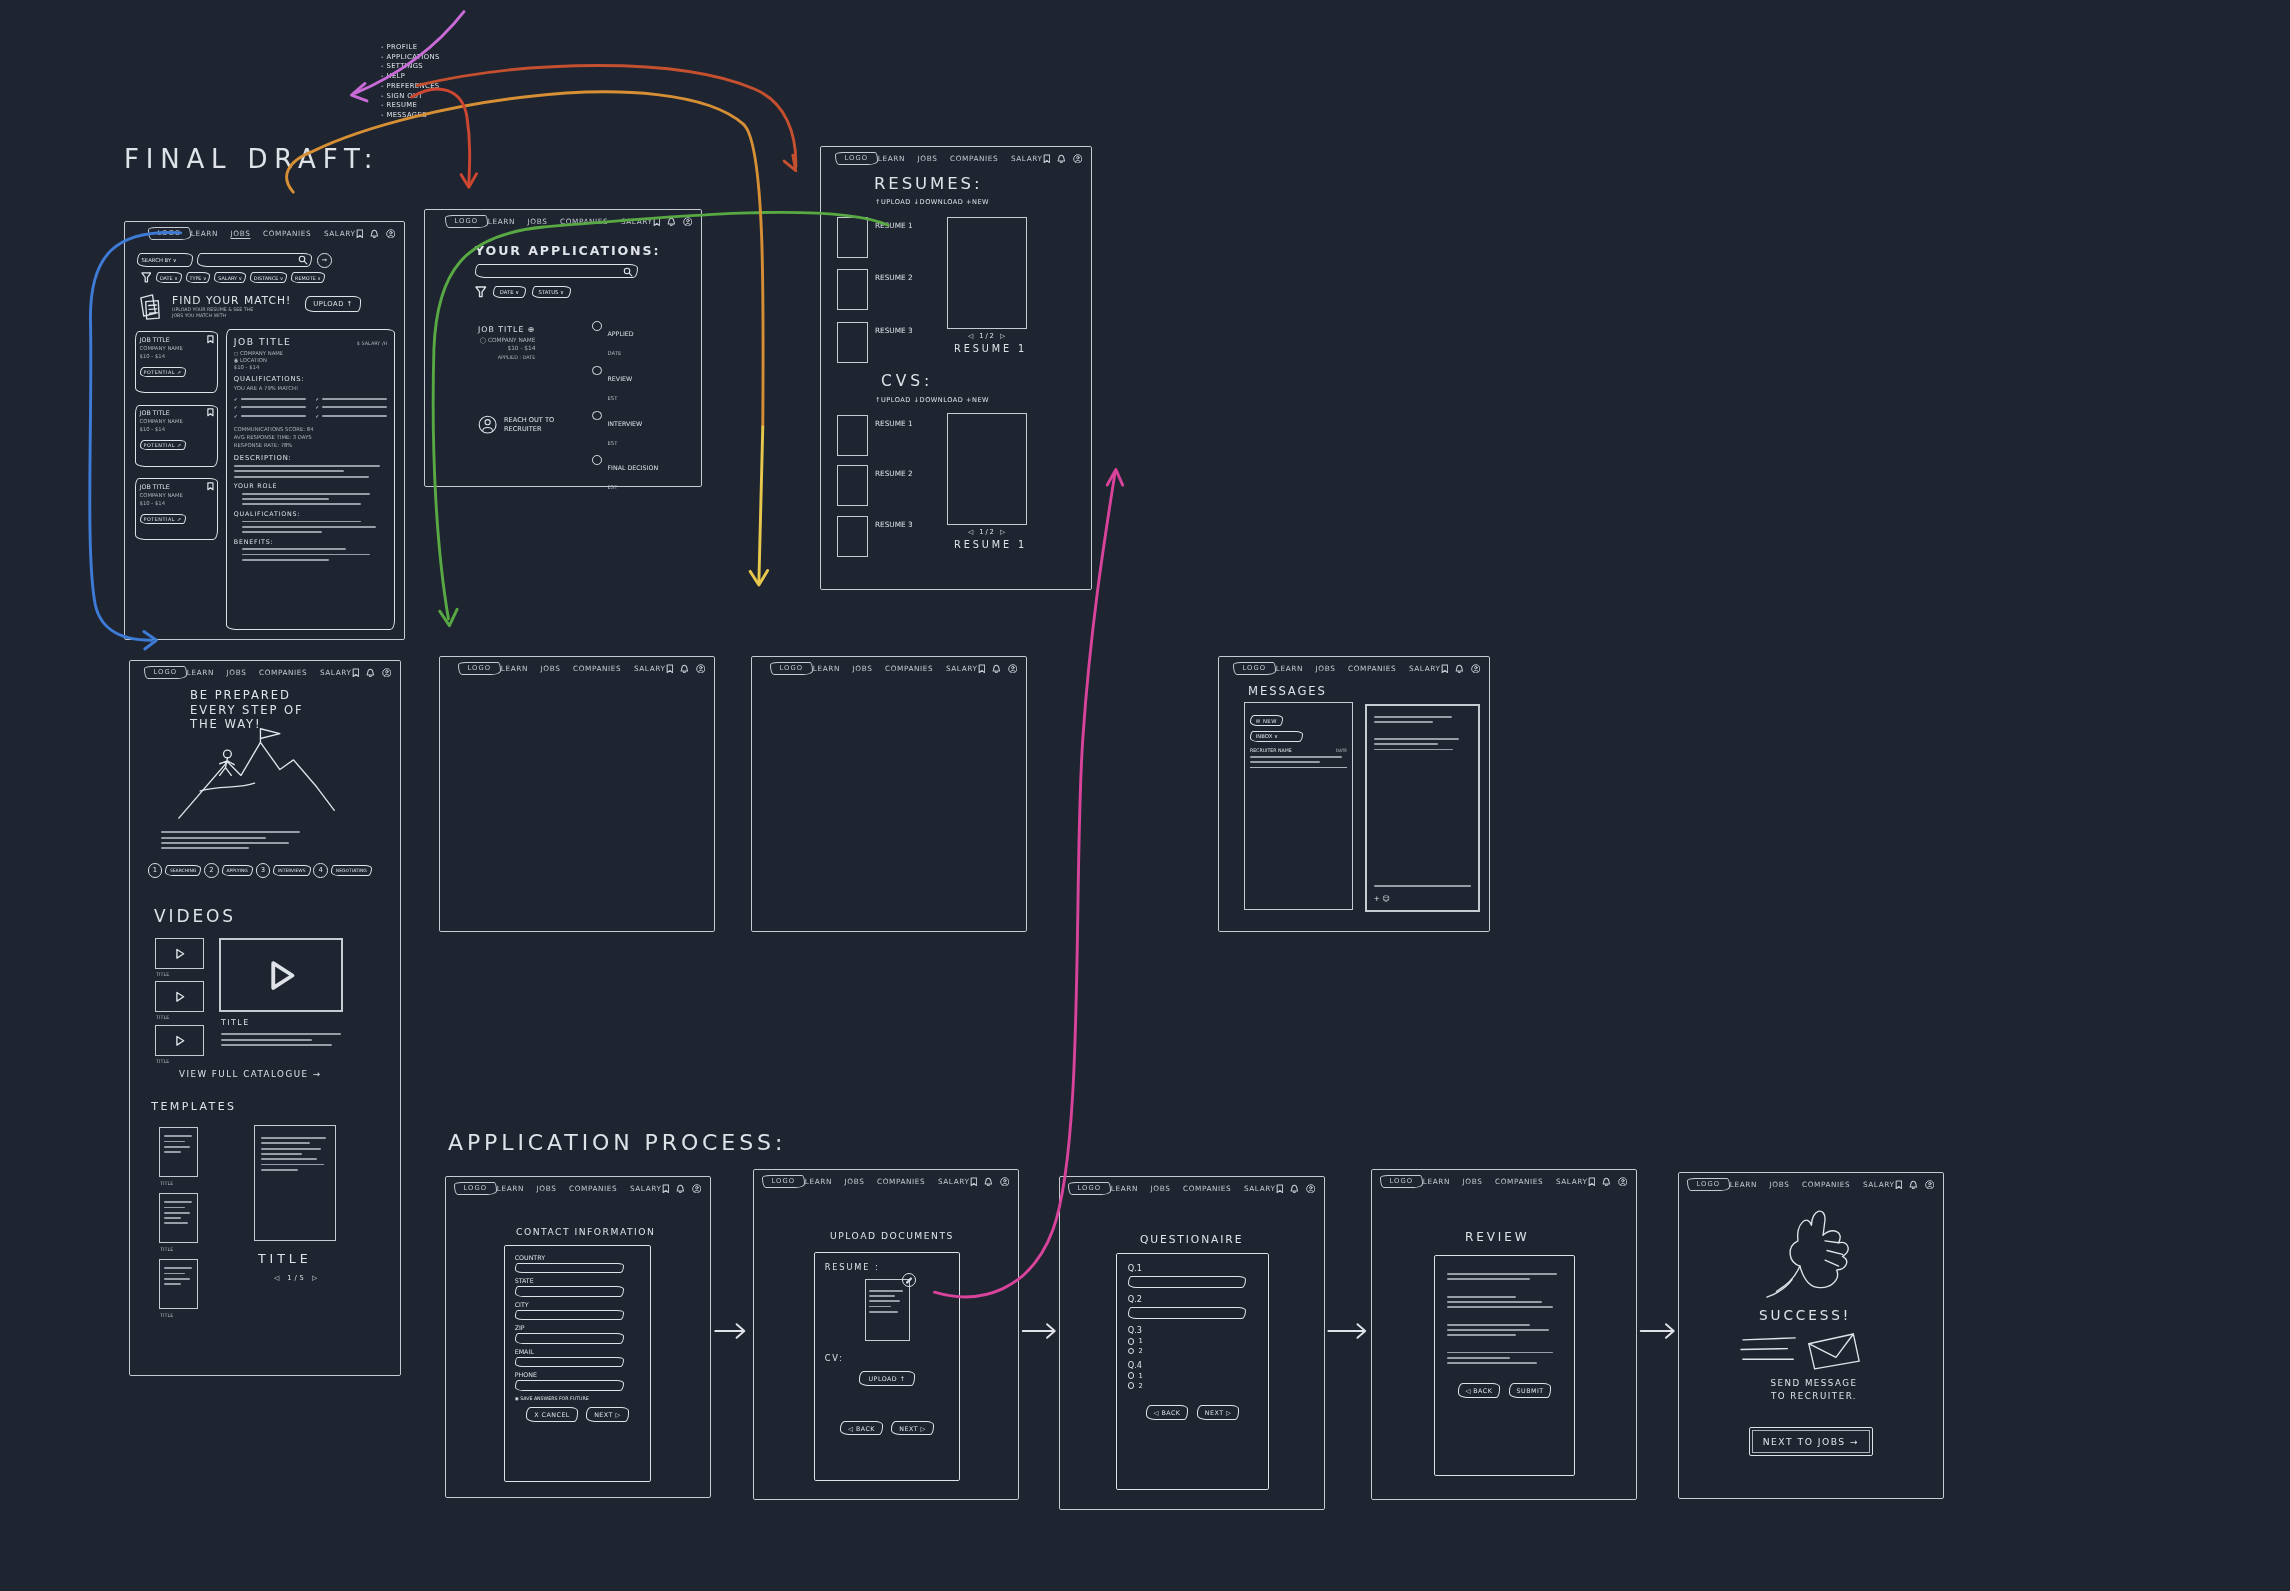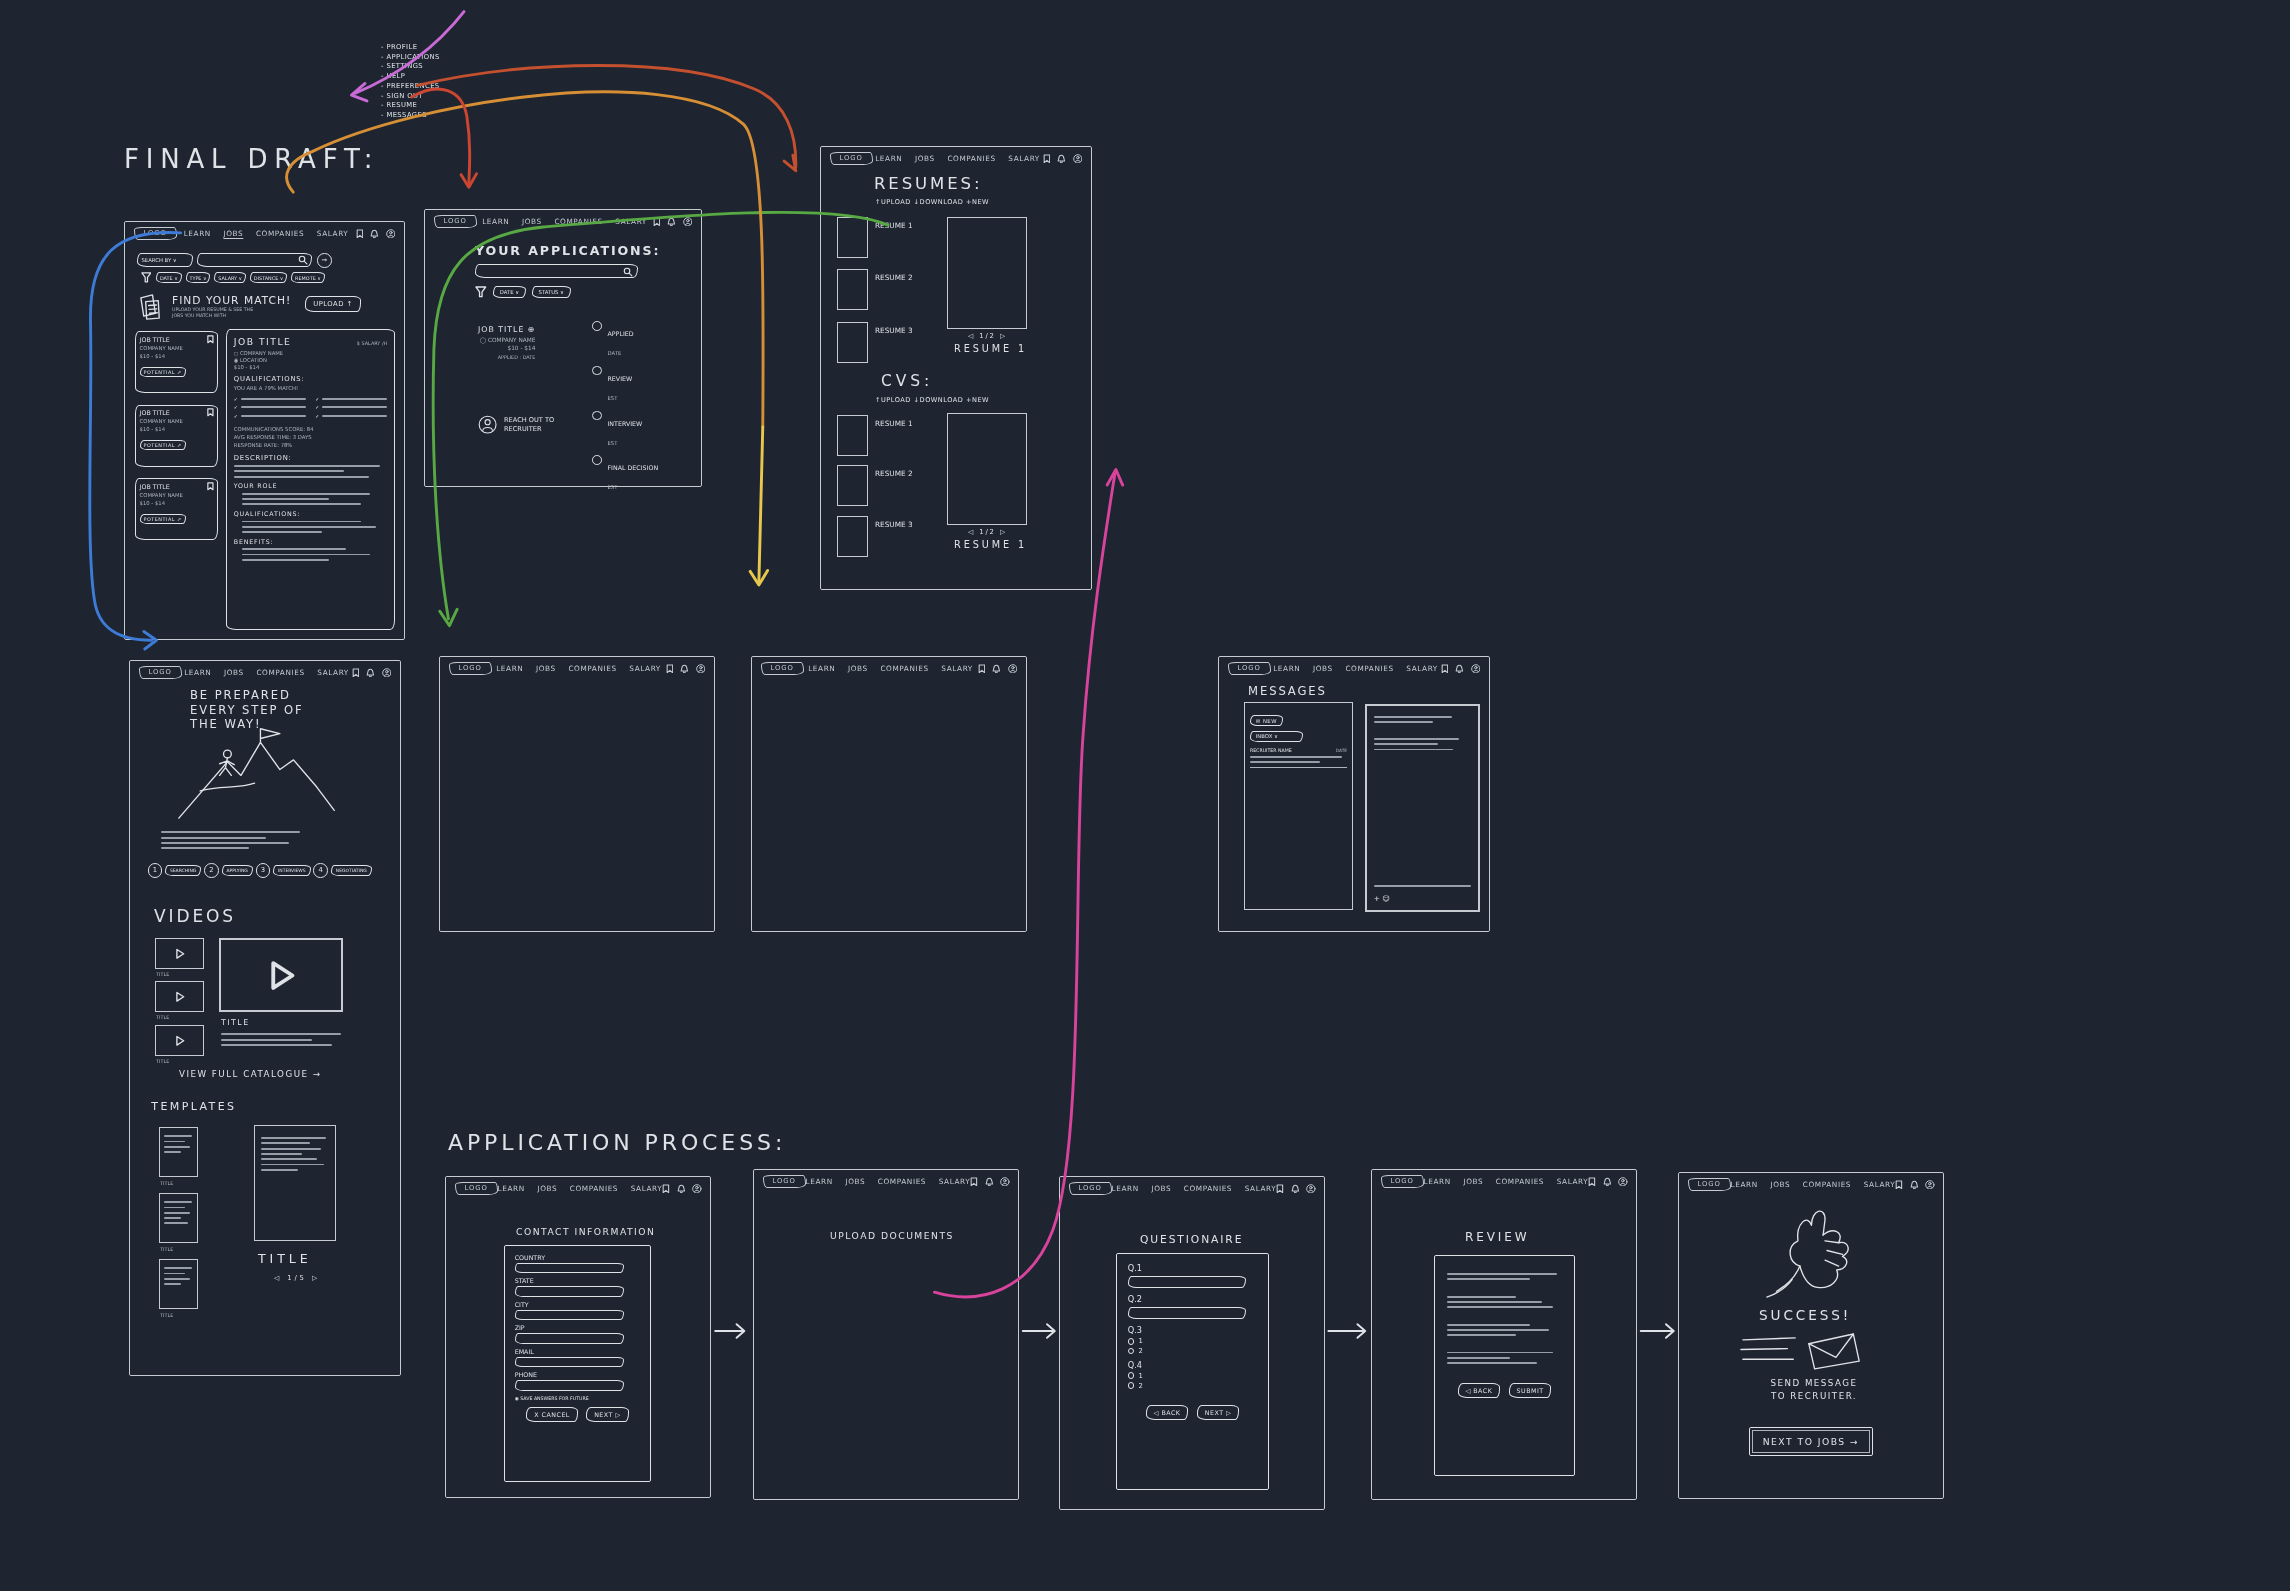--- a/index.html
+++ b/index.html
@@ -3,21 +3,21 @@
 <meta charset="utf-8">
 <style>
   :root{
     --background:#1e2530; --ink:#dfe3e8; --ink_dim:#c6cbd2; --ink_soft:#aeb4bc;
   }
   *{box-sizing:border-box; margin:0; padding:0;}
   body{background:var(--background); font-family:"DejaVu Sans", sans-serif; color:var(--ink);}
   #canvas{position:relative; width:2290px; height:1591px; background:var(--background); overflow:hidden;}
   .hand{letter-spacing:1px;}
   .frame{position:absolute; border:1.9px solid var(--ink_dim); border-radius:1.9px; z-index:1;}
-  .chromebar{display:flex; align-items:center; justify-content:space-between; height:23px; padding:0 8.7px; font-size:7.8px; color:var(--ink_dim);}
+  .chromebar{display:flex; align-items:center; justify-content:flex-end; height:23px; padding:0 8.7px; font-size:7.8px; color:var(--ink_dim);}
   .logo-box{border:1.2px solid var(--ink_dim); padding:1px 8.7px 1.9px; font-size:6.8px; letter-spacing:1px;
             border-radius:7.8px 2.9px 9.7px 3.9px / 2.9px 8.7px 3.9px 9.7px;}
   .chrome-nav{display:flex; gap:12.6px; font-size:7.3px; letter-spacing:0.6px;}
   .chrome-nav .active{text-decoration:underline; text-underline-offset:1.9px;}
   .chrome-icons{display:flex; gap:6.8px; align-items:center;}
   .chrome-icons svg{display:block;}
   .sk{border:1.3px solid var(--ink); background:transparent;
       border-radius:3.9px 8.7px 4.9px 9.7px / 8.7px 3.9px 9.7px 4.9px;}
   .btn{display:inline-flex; align-items:center; justify-content:center; border:1.3px solid var(--ink);
        border-radius:4.9px 7.8px 3.9px 8.7px / 7.8px 3.9px 8.7px 4.9px; background:transparent; color:var(--ink);
@@ -674,20 +674,41 @@
           <span>
             <svg class="doodle" width="9.7" height="9.7" viewBox="0 0 14 14">
               <circle cx="7" cy="7" r="6"></circle>
               <circle cx="7" cy="5.3" r="1.8"></circle>
               <path d="M3.6 11 C4.3 8.6 9.7 8.6 10.4 11"></path>
             </svg>
           </span>
         </span>
       </div>
     <div class="abs hand" style="left:76px; top:60px; font-size:9.2px; letter-spacing:1.5px;">UPLOAD DOCUMENTS</div>
+    <div class="abs sk" style="left:60px; top:82px; width:146px; height:229px; padding:8.7px 9.7px; border-radius:1.9px;">
+      <div style="font-size:8.2px; letter-spacing:1.9px;">RESUME :</div>
+      <div class="thumb" style="width:45px; height:62px; margin:7.8px auto 0; position:relative; padding:5.8px 3.9px;">
+        <span class="circle" style="position:absolute; right:-7.8px; top:-7.8px; width:14.6px; height:14.6px; display:flex; align-items:center; justify-content:center;">
+          <svg class="doodle" width="7.8" height="7.8" viewBox="0 0 10 10">
+              <path d="M2 8 L7.5 2.5 L8.5 3.5 L3 9 Z M2 8 L2 9 L3 9"></path>
+            </svg>
+        </span>
+      <div class="scrib" style="width: 95%;"></div>
+          <div class="scrib" style="width: 72%;"></div>
+          <div class="scrib" style="width: 88%;"></div>
+          <div class="scrib" style="width: 60%;"></div>
+          <div class="scrib" style="width: 82%;"></div>
+        </div>
+      <div style="font-size:8.2px; letter-spacing:1.9px; margin-top:11.6px;">CV:</div>
+      <button class="btn" style="font-size:6.3px; padding:2.9px 8.7px; margin:7.8px auto 0; display:block;">UPLOAD ↑</button>
+      <div style="display:flex; gap:8.7px; justify-content:center; margin-top:35px;">
+        <button class="btn" style="font-size:6.3px; padding:2.9px 6.8px;">◁ BACK</button>
+        <button class="btn" style="font-size:6.3px; padding:2.9px 6.8px;">NEXT ▷</button>
+      </div>
+    </div>
   </div>
 
   <div class="frame" style="left:1059px; top:1176px; width:266px; height:334px;">
     <div class="chromebar">
         <span class="logo-box">LOGO</span>
         <span class="chrome-nav">
           <span>LEARN</span>
           <span>JOBS</span>
           <span>COMPANIES</span>
           <span>SALARY</span>

